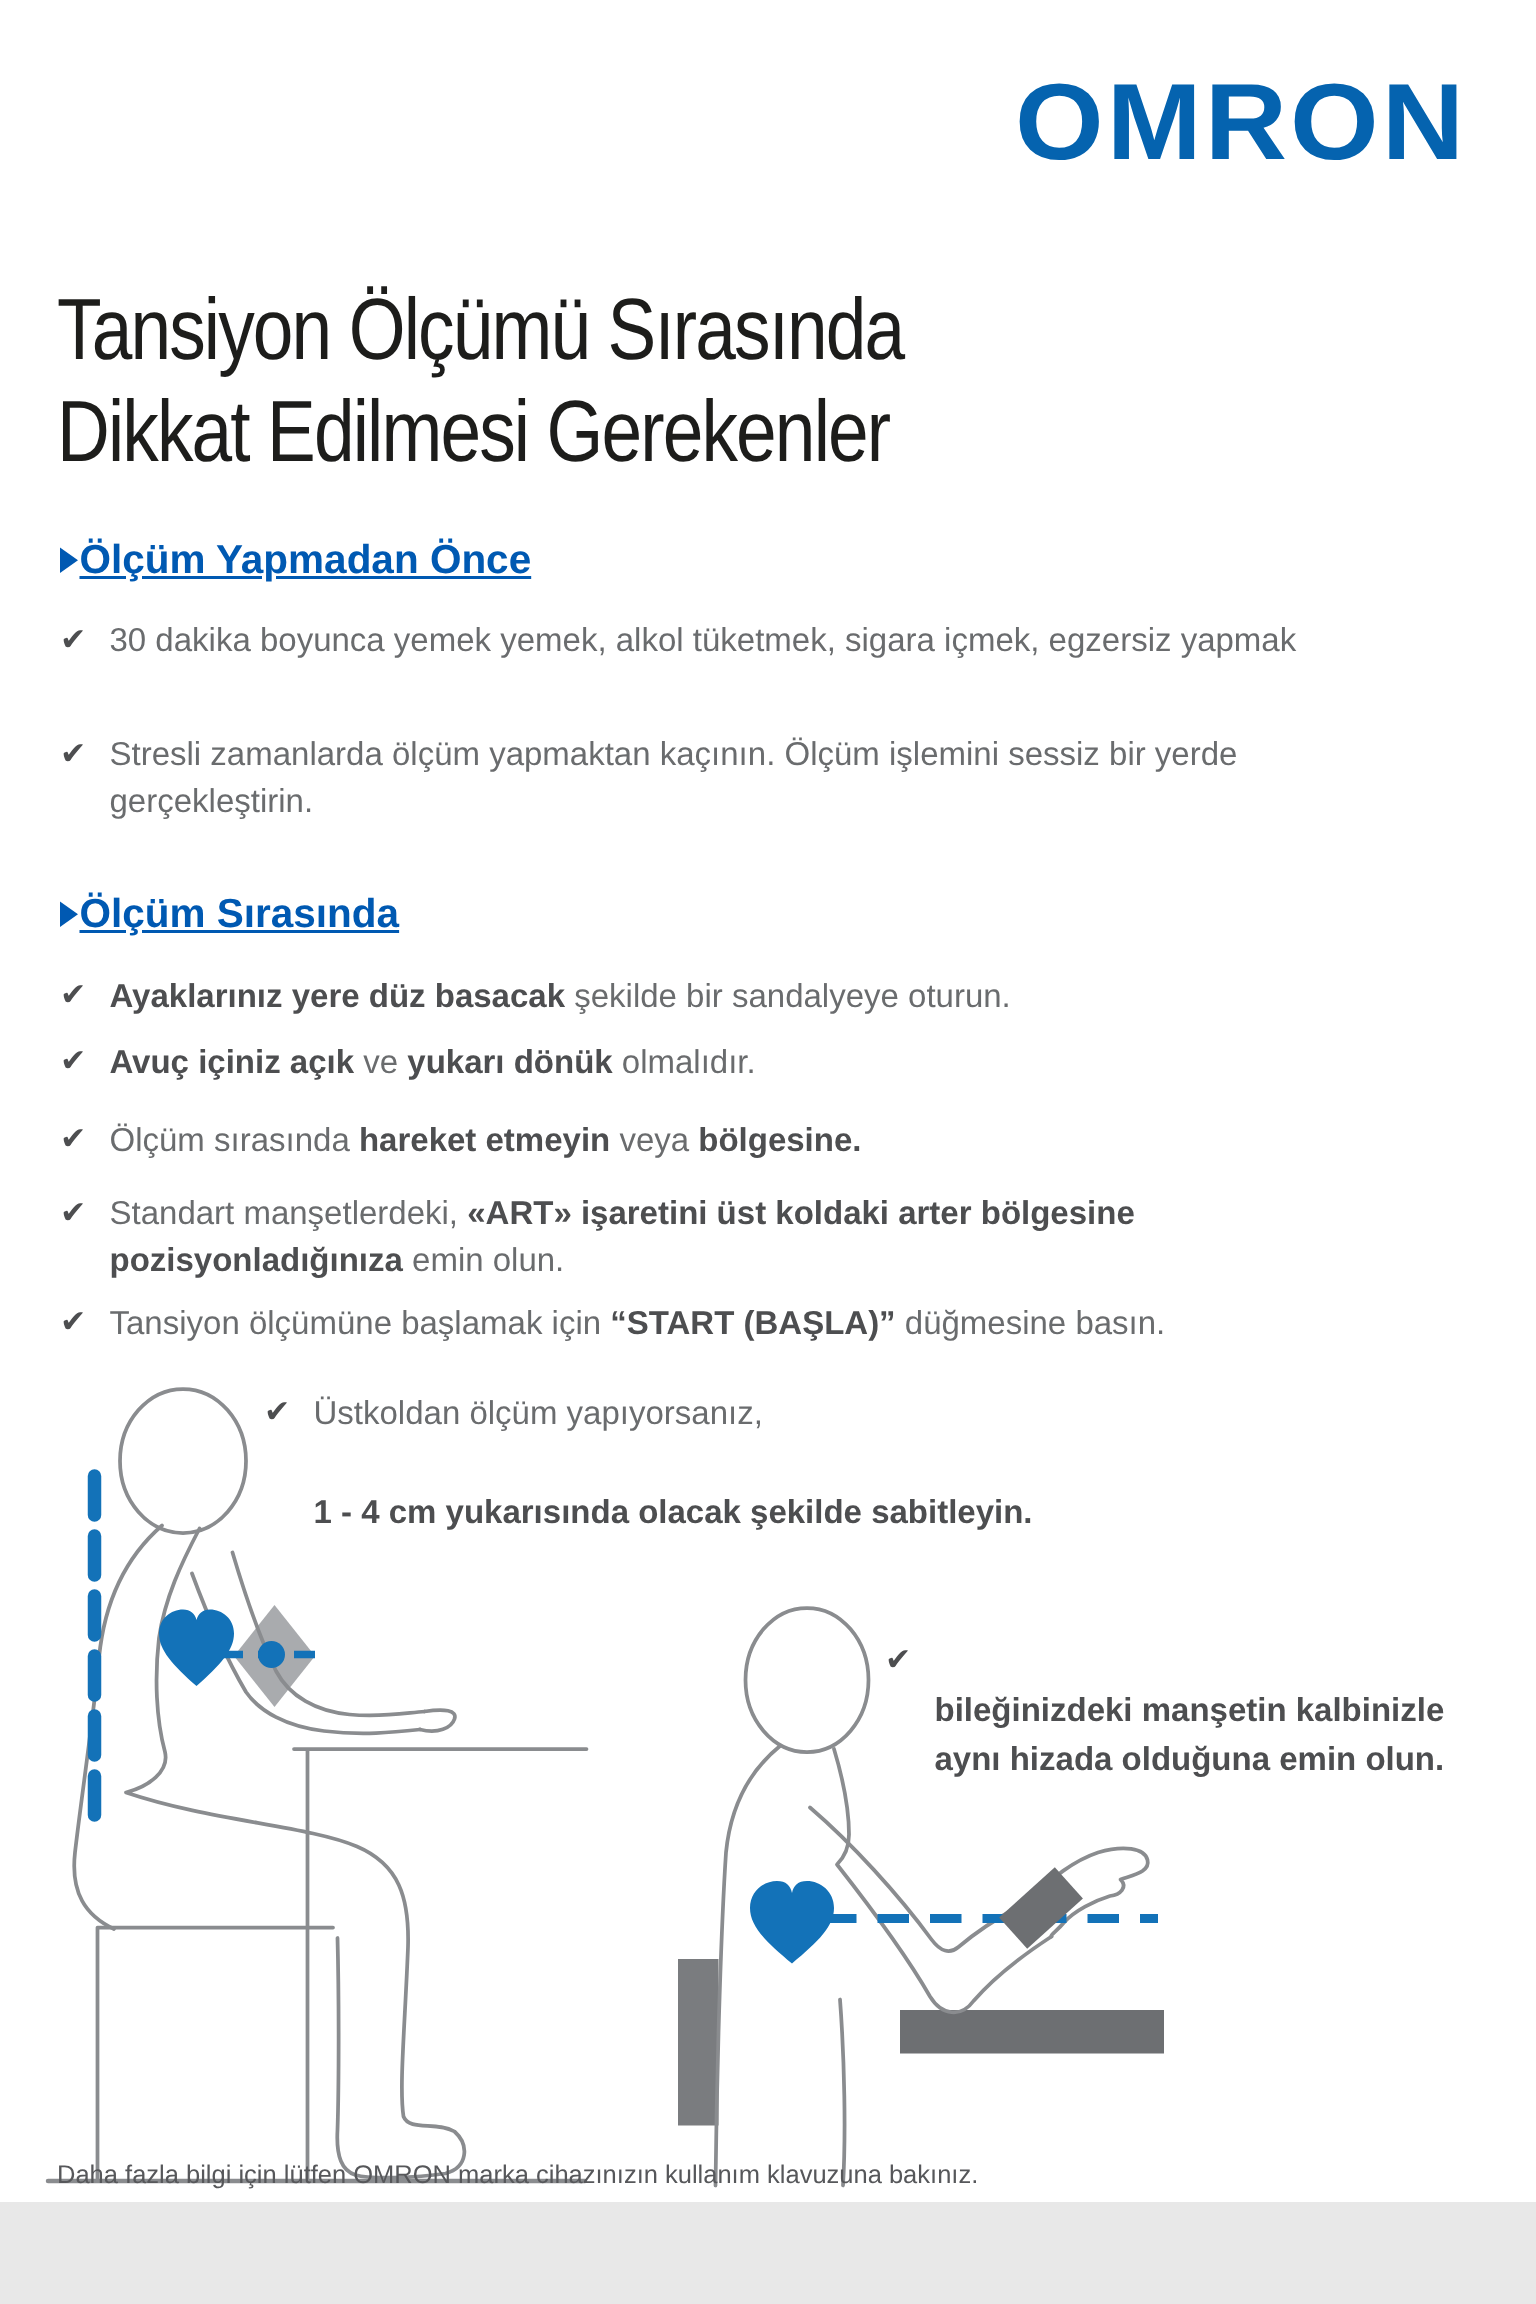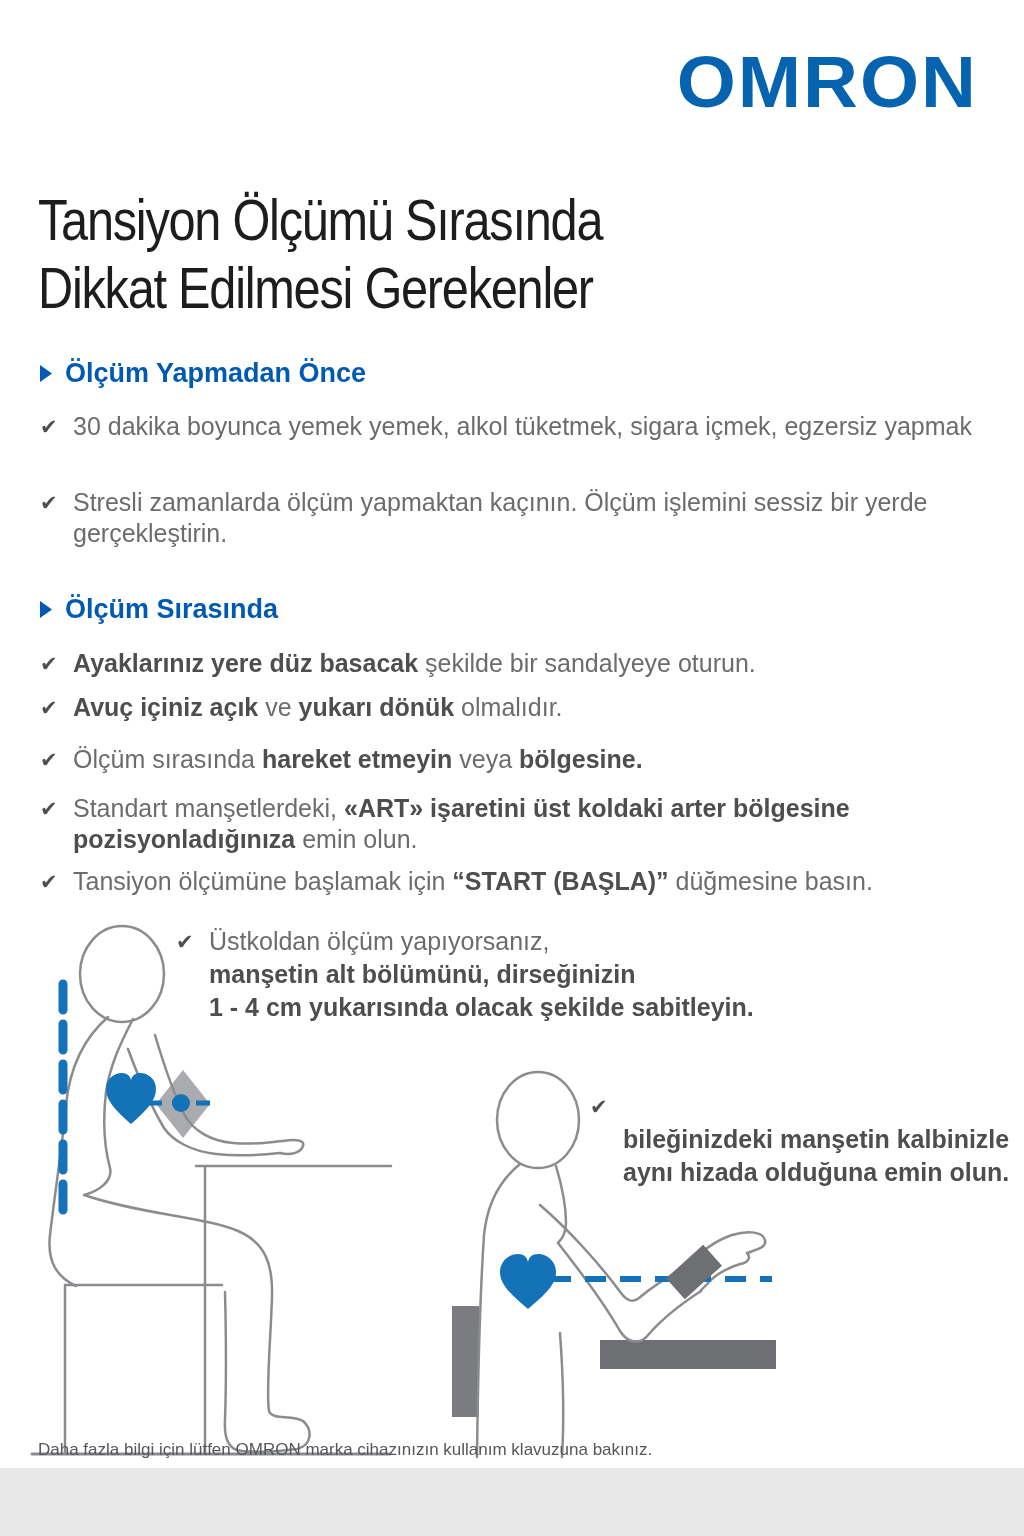--- a/index.html
+++ b/index.html
@@ -13,30 +13,30 @@
     font-size:76px;font-weight:bold;letter-spacing:2px;line-height:1;
     color:var(--logo_blue);transform:scaleY(.95);transform-origin:right top;
   }
   .title{
     position:absolute;left:38px;top:186px;margin:0;
     font-size:58px;font-weight:400;letter-spacing:-1.5px;line-height:68px;
     color:var(--title_black);white-space:nowrap;
     transform:scaleX(.84);transform-origin:left top;
   }
   .sec{
-    position:absolute;left:40px;display:flex;align-items:center;gap:12px;
-    font-size:27px;font-weight:bold;color:var(--heading_blue);white-space:nowrap;
+    position:absolute;left:40px;display:flex;align-items:center;
+    font-size:27px;font-weight:bold;color:var(--heading_blue);white-space:nowrap;text-decoration:underline;
   }
   .tri{flex:0 0 auto;display:block;}
   .bullet{position:absolute;left:40px;display:flex;gap:11px;width:960px;}
   .check{
     flex:0 0 22px;font-size:21px;line-height:31px;color:var(--bold_gray);
   }
   .btext{
-    font-size:25px;line-height:31px;color:var(--body_gray);white-space:nowrap;
+    font-size:22px;line-height:31px;color:var(--body_gray);white-space:nowrap;
   }
   .btext .b{font-weight:bold;color:var(--bold_gray);}
   .caption{position:absolute;display:flex;gap:11px;}
   .caption .check{line-height:33px;}
   .caption .btext{line-height:33px;}
   .fig{position:absolute;}
   .footer{
     position:absolute;left:38px;top:1440px;
     font-size:17px;color:var(--footer_gray);white-space:nowrap;
   }
@@ -127,21 +127,21 @@
       <path d="M 687,1267 C 700,1252 717,1240 732,1235 C 749,1230 763,1232 765,1240 C 767,1248 755,1250 747,1253 C 752,1258 747,1263 740,1264 C 730,1267 716,1274 709,1282 C 705,1287 700,1290 701,1291"></path>
       <path d="M 560,1333 C 563,1373 564,1423 562,1457"></path>
     </g>
     <path style="fill:var(--accent_blue)" d="M 528,1309 C 510,1294 500,1284 500,1272 C 500,1261 509,1254 518,1254 C 524,1254 527,1257 528,1262 C 529,1257 532,1254 538,1254 C 547,1254 556,1261 556,1272 C 556,1284 546,1294 528,1309 Z"></path>
     <line x1="550" y1="1279" x2="772" y2="1279" stroke-width="6" stroke-dasharray="21 14" style="stroke:var(--accent_blue)"></line>
     <rect x="680" y="1247" width="28" height="50" transform="rotate(48 694 1272)" style="fill:var(--furniture_gray)"></rect>
   </svg>
 
   <div class="caption" style="left:176px;top:925px">
     <span class="check">✔</span>
-    <div class="btext"><span>Üstkoldan ölçüm yapıyorsanız,</span><br><span class="b">manşetin alt bölümünü, dirseğinizin</span><br><span class="b">1 - 4 cm yukarısında olacak şekilde sabitleyin.</span></div>
+    <div class="btext"><span>Üstkoldan ölçüm yapıyorsanız,</span><br><br><span class="b">1 - 4 cm yukarısında olacak şekilde sabitleyin.</span></div>
   </div>
   <div class="caption" style="left:590px;top:1090px">
     <span class="check">✔</span>
     <div class="btext"><br><span class="b">bileğinizdeki manşetin kalbinizle</span><br><span class="b">aynı hizada olduğuna emin olun.</span></div>
   </div>
 
   <div class="footer">Daha fazla bilgi için lütfen OMRON marka cihazınızın kullanım klavuzuna bakınız.</div>
 
 </div>
 

